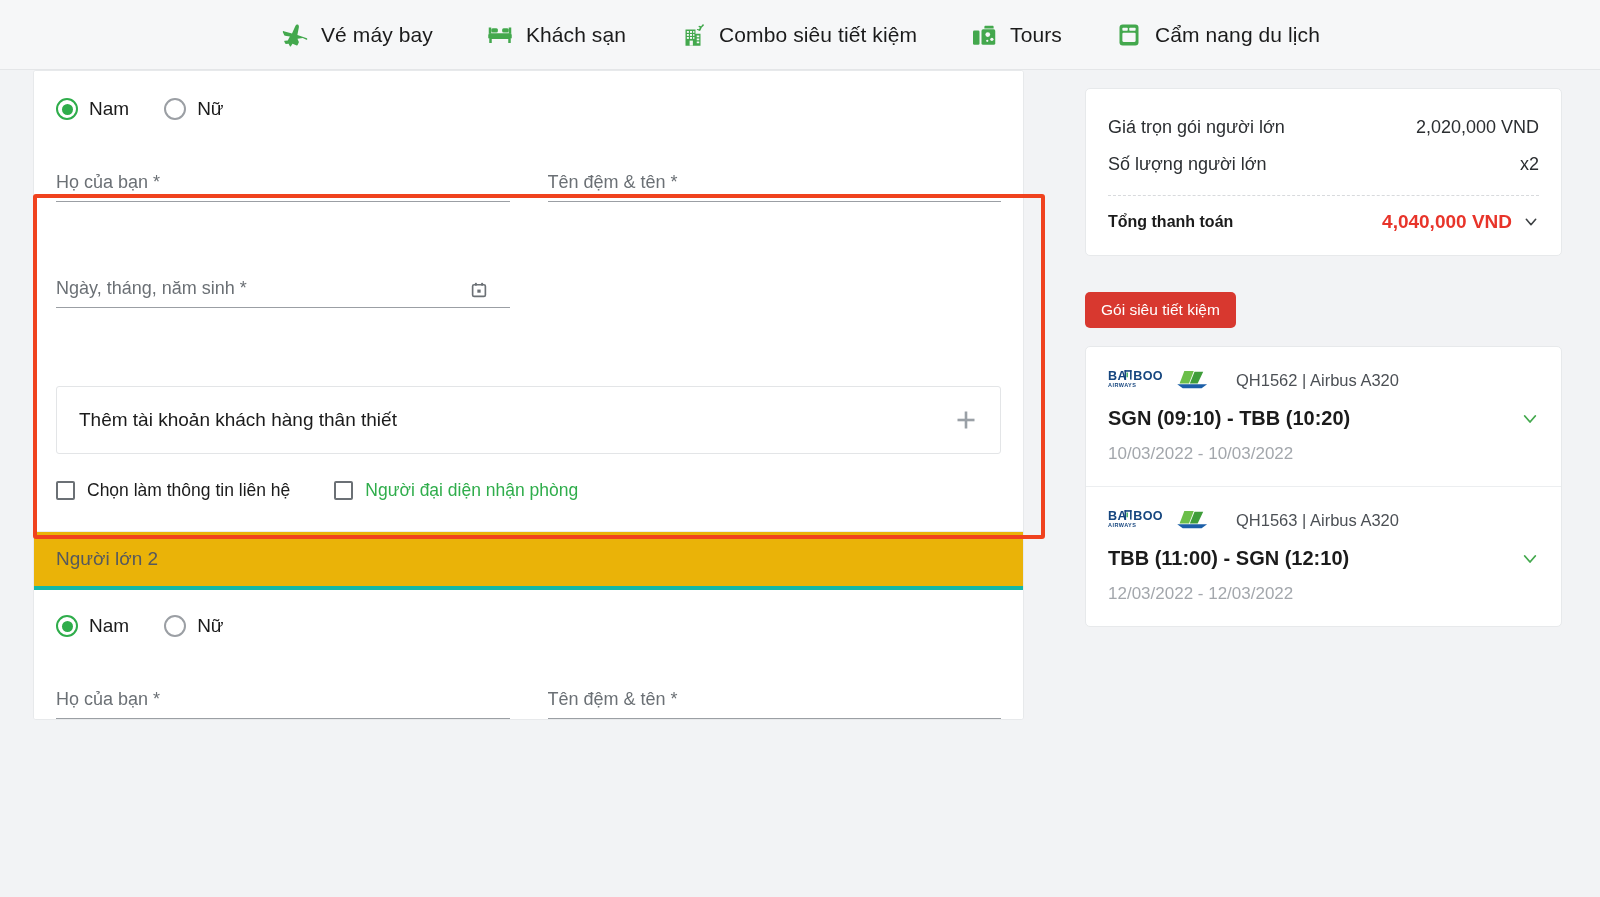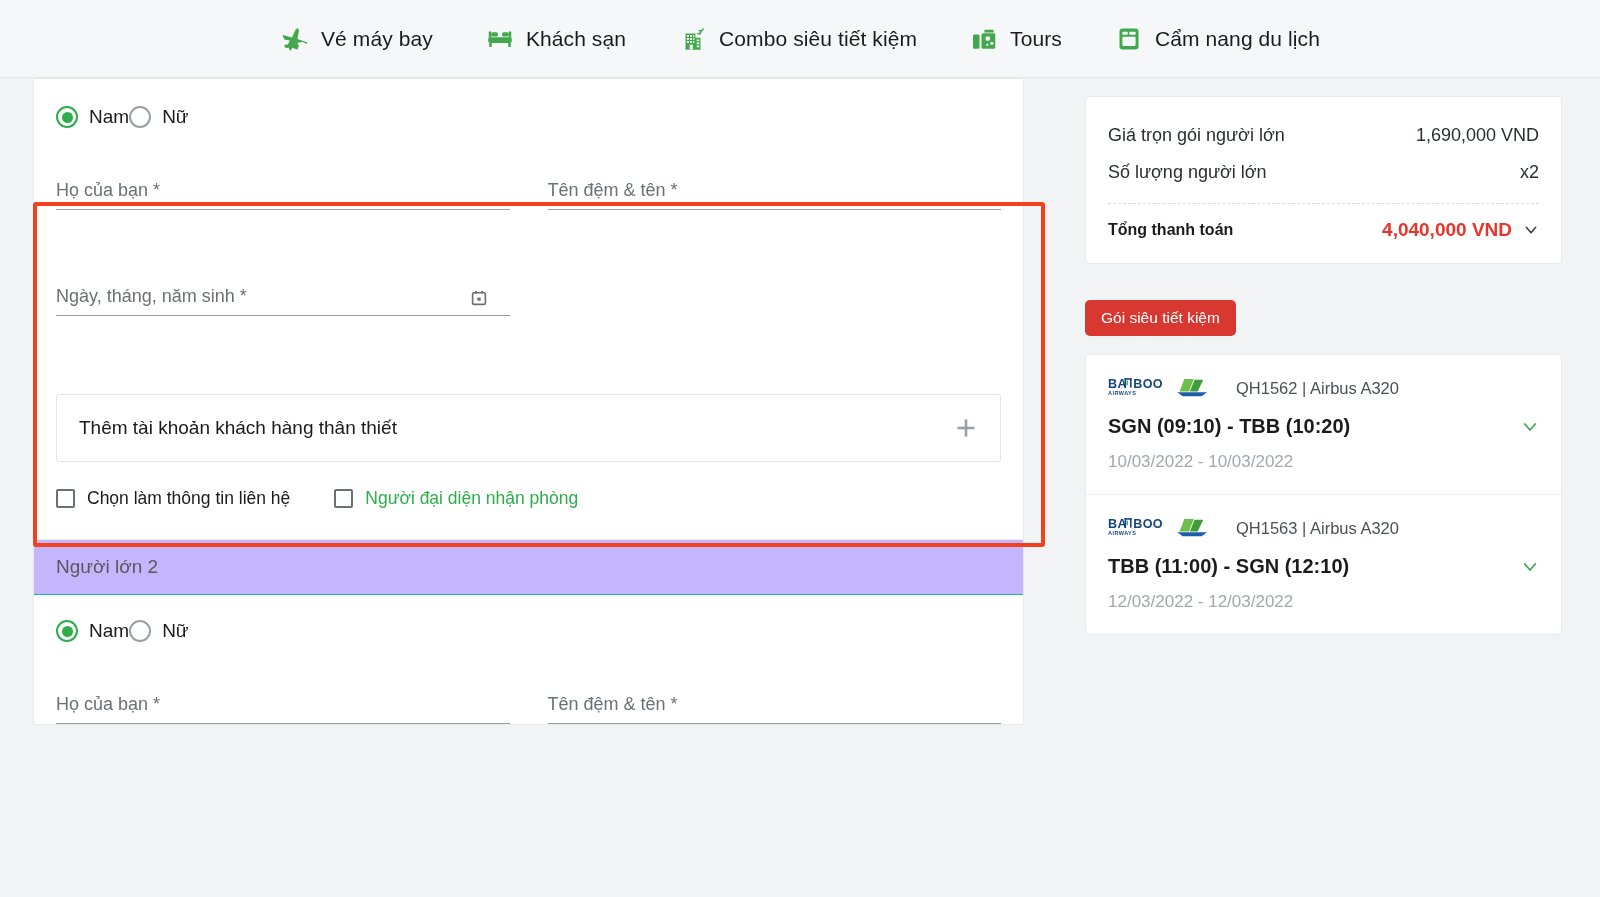--- a/index.html
+++ b/index.html
@@ -8,21 +8,21 @@
     margin: 0; padding: 0;
     width: 1600px; height: 897px;
     overflow: hidden;
     background: #f2f3f5;
     font-family: "Liberation Sans", "DejaVu Sans", sans-serif;
     -webkit-font-smoothing: antialiased;
   }
 
   
   .topnav {
-    height: 78px;
+    height: 70px;
     background: #f6f7f8;
     display: flex;
     align-items: center;
     justify-content: center;
     gap: 48px;
     border-bottom: 1px solid #e4e6e8;
     position: relative;
   }
   .nav-item {
     display: flex;
@@ -100,21 +100,21 @@
   .pax-header {
     background: #f7f8f9;
     border-bottom: 1px solid #ebedef;
     padding: 16px 22px;
     font-size: 19px;
     color: #56595d;
   }
   .pax-body { padding: 20px 22px 16px 22px; background: #fff; }
 
   
-  .radio-row { display: flex; align-items: center; padding: 7px 0 0 0; }
+  .radio-row { display: flex; align-items: center; gap: 35px; padding: 7px 0 0 0; }
   .radio-opt { display: flex; align-items: center; gap: 11px; cursor: pointer; }
   .radio-dot {
     width: 22px; height: 22px; border-radius: 50%;
     border: 2px solid #9b9fa4; background: #fff;
     display: flex; align-items: center; justify-content: center;
     flex: 0 0 auto;
   }
   .radio-dot.checked { border-color: #2fad4b; }
   .radio-dot.checked::after {
     content: ""; width: 11px; height: 11px; border-radius: 50%; background: #2fad4b;
@@ -248,23 +248,23 @@
   .fl-main {
     display: flex; align-items: center;
     margin-top: 14px;
   }
   .fl-route { font-size: 20px; font-weight: bold; color: #1b1b1b; }
   .fl-chev { margin-left: auto; width: 18px; height: 18px; cursor: pointer; }
   .fl-dates { font-size: 17px; color: #a3a7ac; margin-top: 14px; }
 
   
   .pax2-header {
-    background: #c4b5fd;
+    background: #eab308;
     border-top: 1px solid #ebedef;
-    border-bottom: 1px solid #14b8a6;
+    border-bottom: 4px solid #14b8a6;
     padding: 16px 22px;
     font-size: 19px;
     color: #56595d;
   }
   .pax2-body { padding: 18px 22px 0 22px; background: #fff; }
   .clip-bottom { overflow: hidden; }
 </style>
 </head>
 <body>
 
@@ -427,21 +427,21 @@
       </div>
 
     </div>
   </div>
 
   <div class="right-col">
 
     <div class="sb-card">
       <div class="price-row">
         <span class="lbl">Giá trọn gói người lớn</span>
-        <span class="val">1,690,000 VND</span>
+        <span class="val">2,020,000 VND</span>
       </div>
       <div class="price-row">
         <span class="lbl">Số lượng người lớn</span>
         <span class="val">x2</span>
       </div>
       <div class="price-divider"></div>
       <div class="total-row">
         <span class="lbl">Tổng thanh toán</span>
         <span class="val">
           <span>4,040,000 VND</span>

